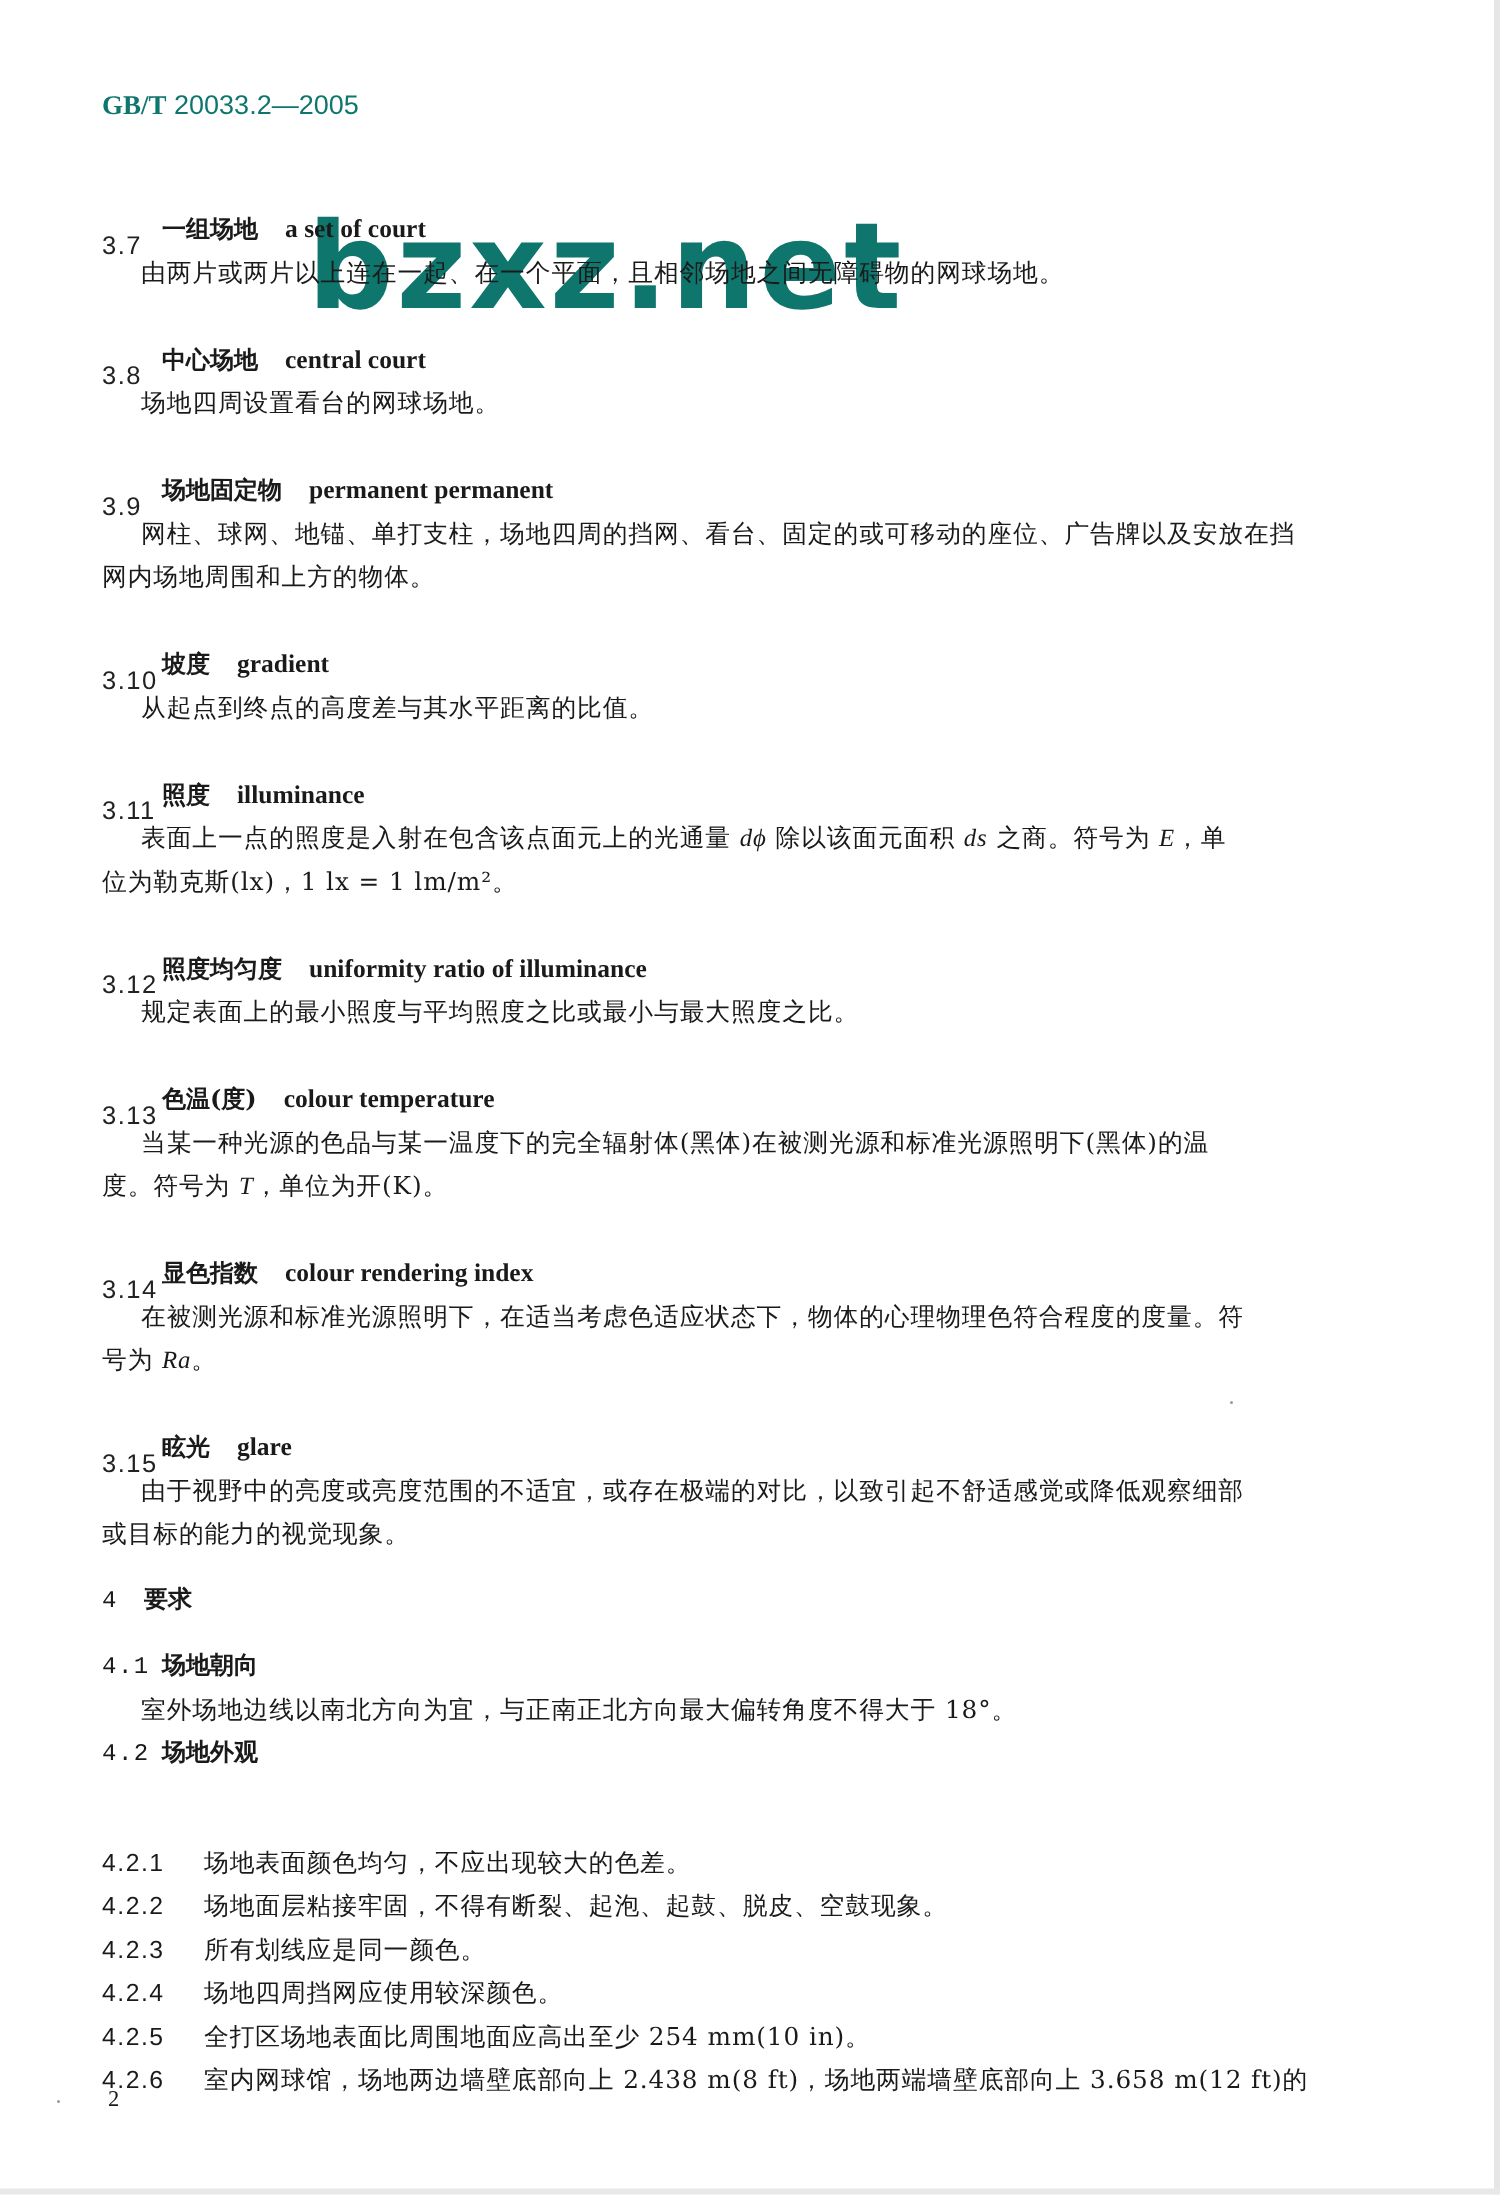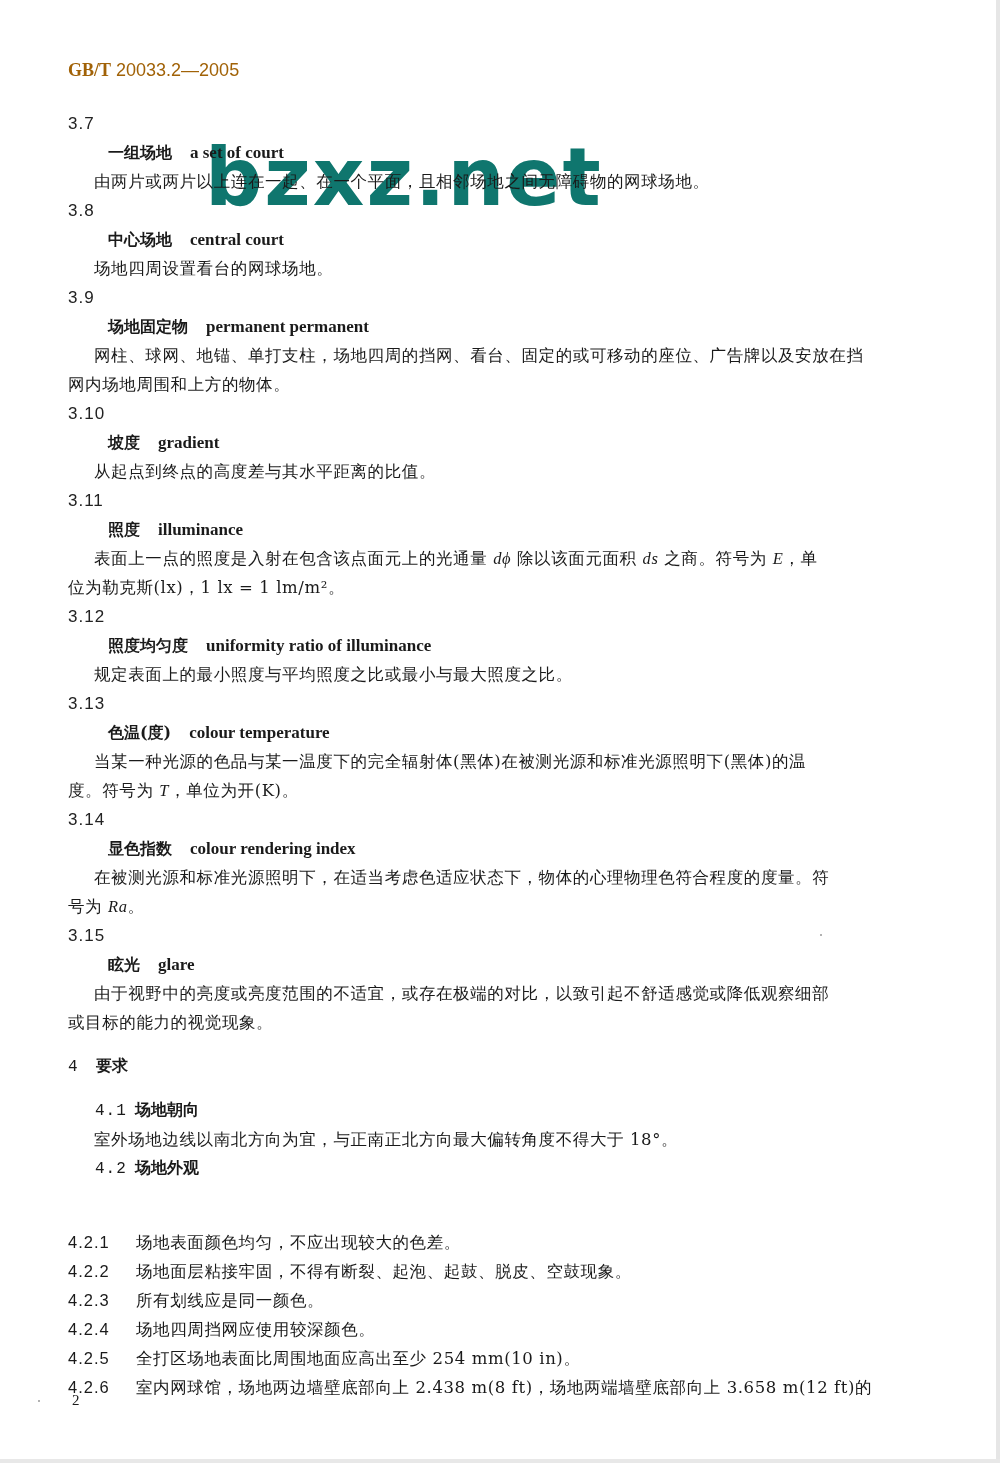--- a/index.html
+++ b/index.html
@@ -51,38 +51,39 @@
     width: 1000px;
     z-index: 1;
   }
   .header {
     position: absolute;
     left: 68px;
     top: 60px;
     font-family: "Liberation Sans", "DejaVu Sans", sans-serif;
     font-size: 18px;
     font-weight: normal;
-    color: #a16207;
+    color: #0f766e;
   }
   .header .gbt {
     font-family: "Liberation Serif", "DejaVu Serif", serif;
     font-weight: bold;
   }
   .line {
     position: absolute;
     white-space: nowrap;
     font-size: 17px;
     line-height: 22px;
   }
   .num {
     left: 68px;
     font-family: "Liberation Sans", "DejaVu Sans", sans-serif;
     font-size: 17px;
     letter-spacing: 1px;
     color: #222;
+    margin-top: 40px;
   }
   .term {
     left: 108px;
     font-weight: bold;
     font-size: 16px;
   }
   .term .en {
     margin-left: 18px;
     font-family: "Liberation Serif", "DejaVu Serif", serif;
     font-weight: bold;
@@ -109,21 +110,20 @@
     font-size: 16px;
   }
   .sec-head .sn {
     font-weight: normal;
     letter-spacing: 1px;
     display: inline-block;
     min-width: 28px;
   }
   .sub-head .sn {
     min-width: 40px;
-    margin-left: 27px;
   }
   .clause {
     left: 68px;
     font-size: 16.5px;
     letter-spacing: 0.6px;
     margin-top: 44px;
   }
   .clause .sn {
     font-family: "Liberation Sans", "DejaVu Sans", sans-serif;
     display: inline-block;

